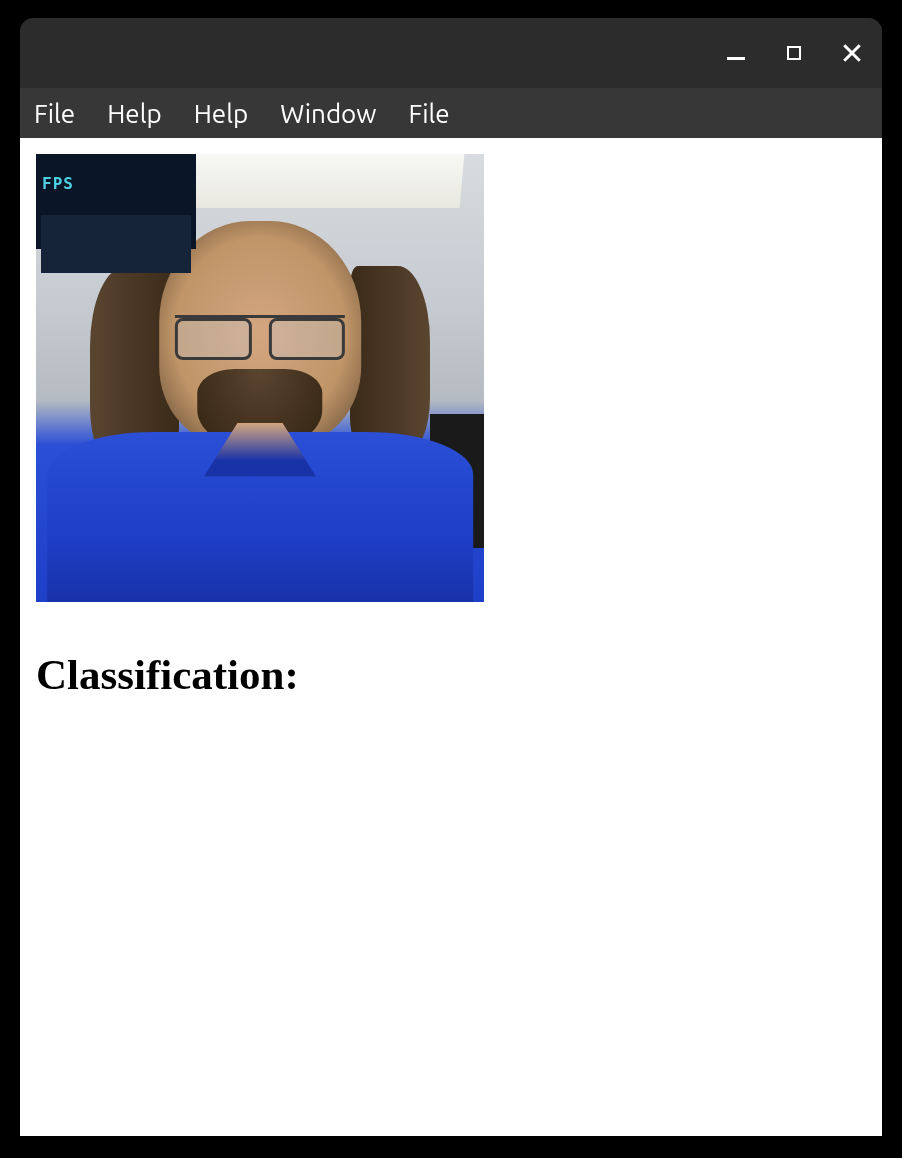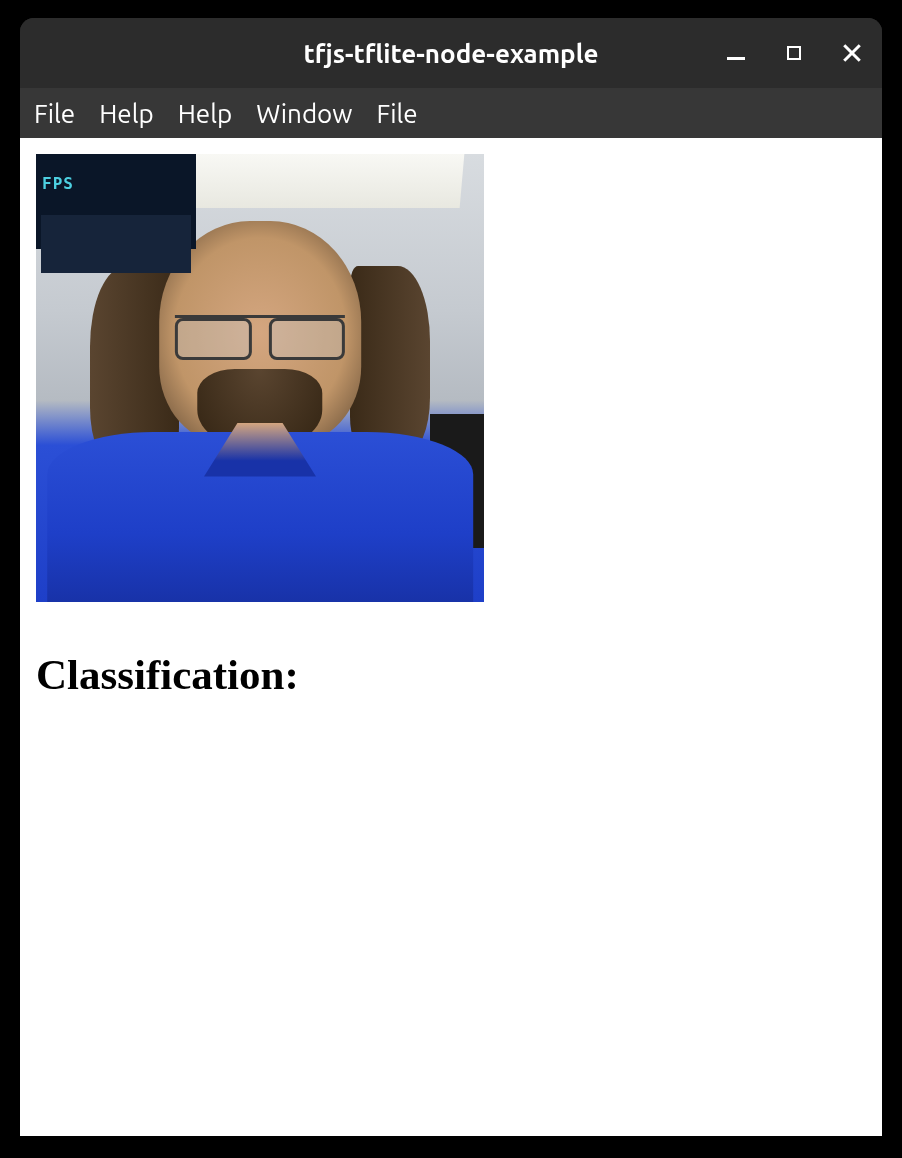--- a/index.html
+++ b/index.html
@@ -102,21 +102,21 @@
     .close-icon::after {
       transform: translate(-50%, -50%) rotate(-45deg);
     }
     
     .menubar {
       height: 50px;
       background: #373737;
       display: flex;
       align-items: center;
       padding: 0 12px;
-      gap: 20px;
+      gap: 28px;
     }
     
     .menu-item {
       color: #ffffff;
       font-size: 26px;
       font-weight: 400;
       cursor: pointer;
       padding: 4px 2px;
     }
     
@@ -291,21 +291,20 @@
       color: #000000;
       margin-top: 8px;
     }
   </style>
 </head>
 <body>
 
 <div class="window">
 
   <div class="titlebar">
-    <div class="window-title">tfjs-tflite-node-example</div>
     <div class="window-controls">
       <div class="window-control">
         <div class="minimize-icon"></div>
       </div>
       <div class="window-control">
         <div class="maximize-icon"></div>
       </div>
       <div class="window-control">
         <div class="close-icon"></div>
       </div>

